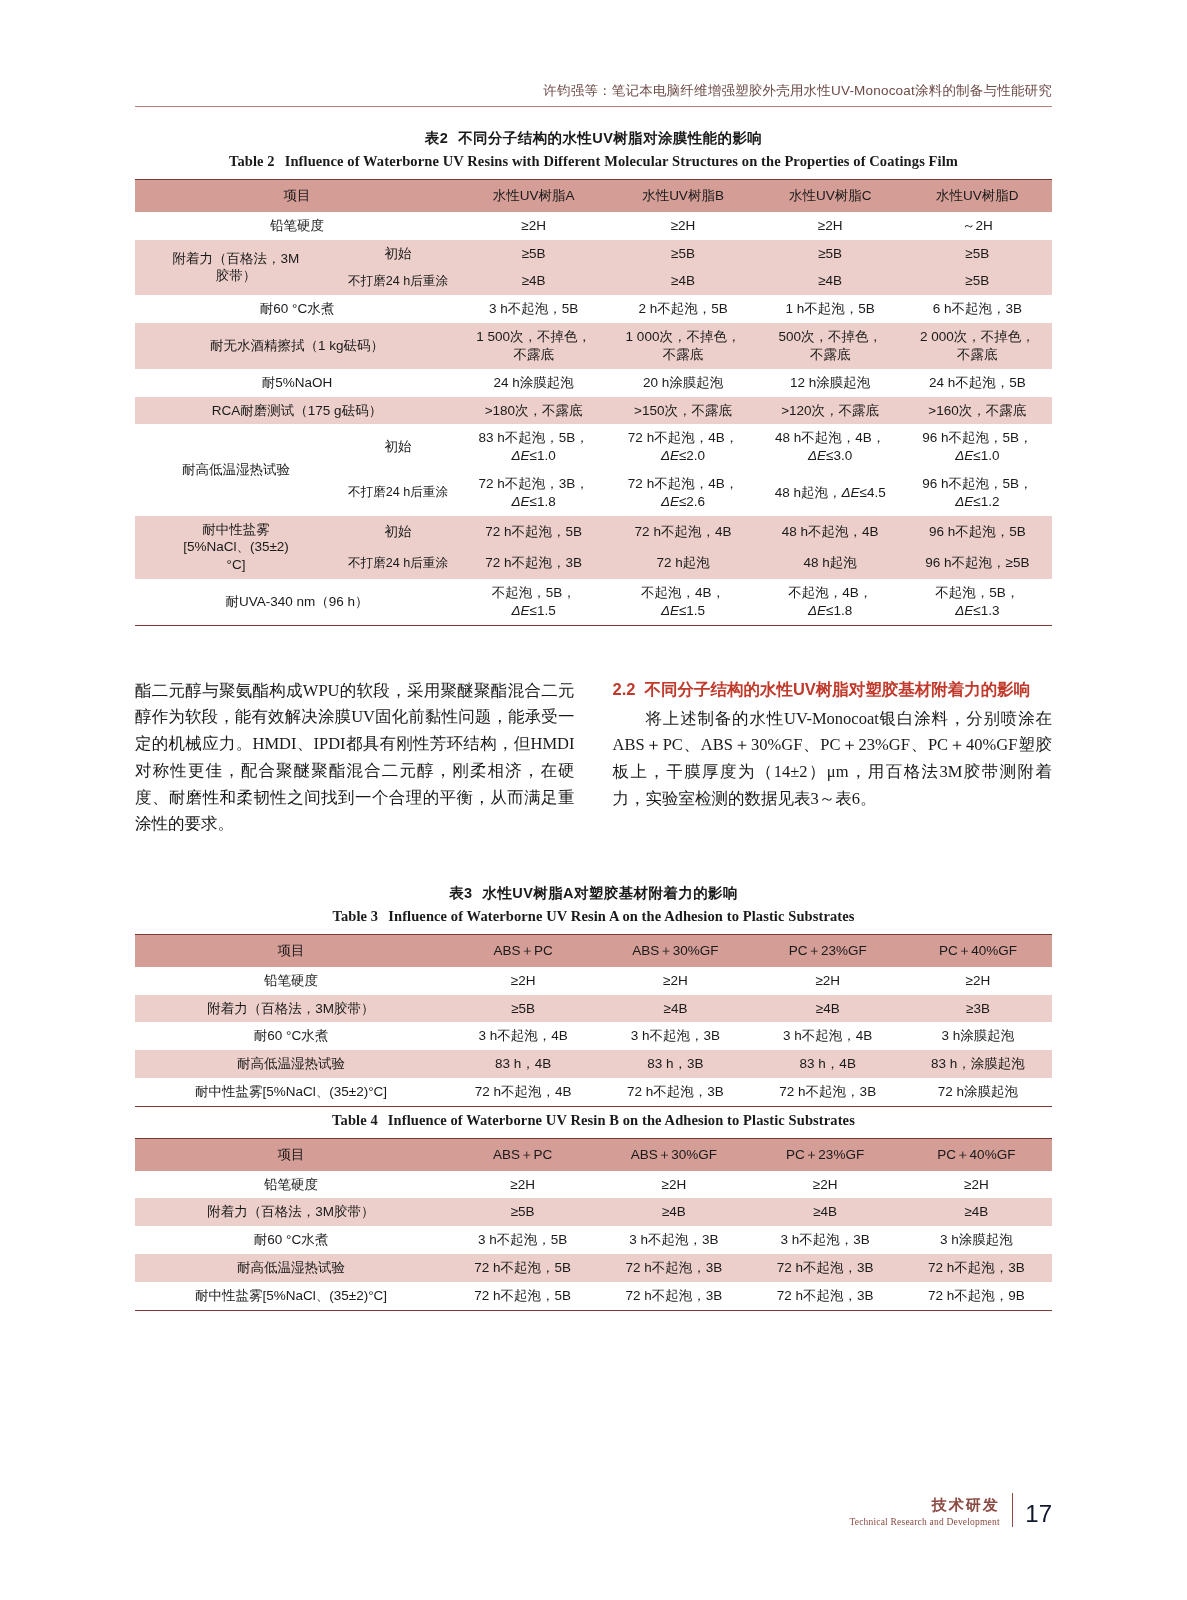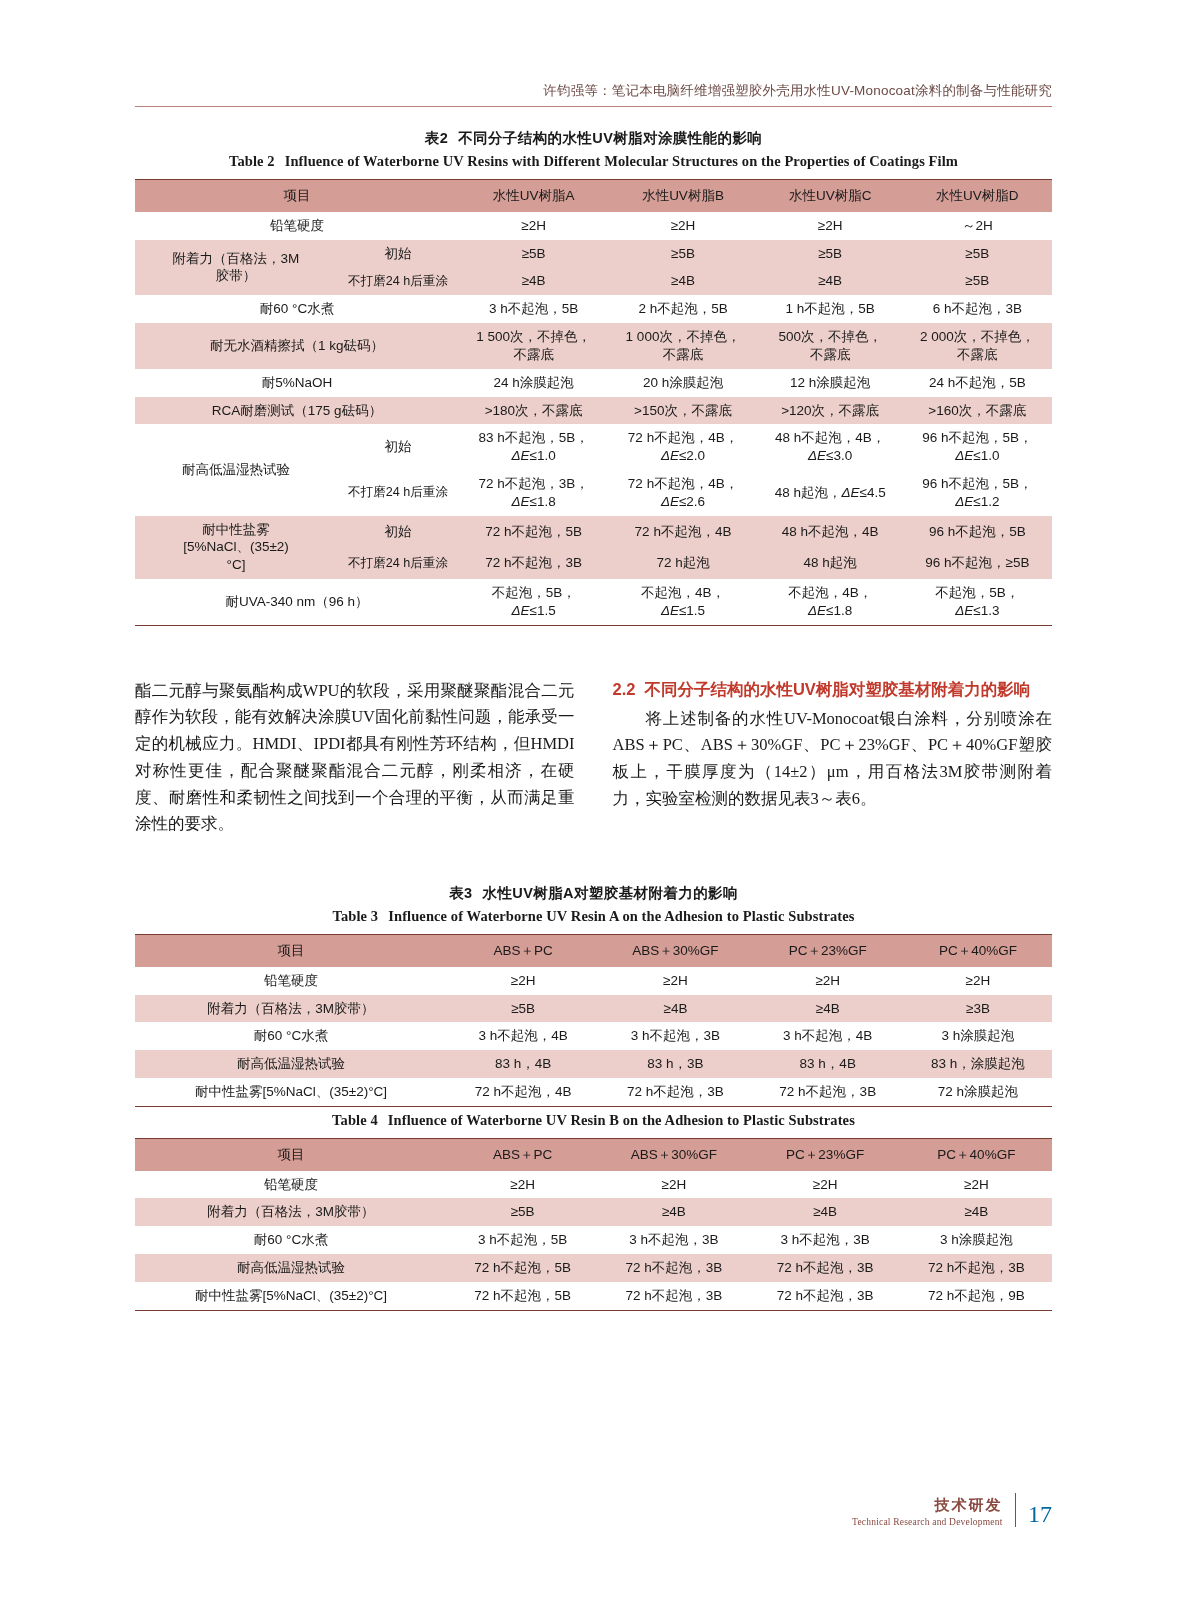--- a/index.html
+++ b/index.html
@@ -158,22 +158,22 @@
     text-align: right;
   }
   .footer-rule {
     width: 1.5px;
     height: 34px;
     background: #8a4a42;
     margin: 0 2px 1px 2px;
   }
   .footer-page {
     font-size: 24px;
-    color: #0369a1;
-    font-family: Liberation Serif, serif;
+    color: #0f172a;
+    font-family: Liberation Sans, sans-serif;
     line-height: 1;
     padding-bottom: 2px;
   }
   .small { font-size: 12.6px; }
 </style>
 </head>
 <body>
 
 <div class="page">
 

